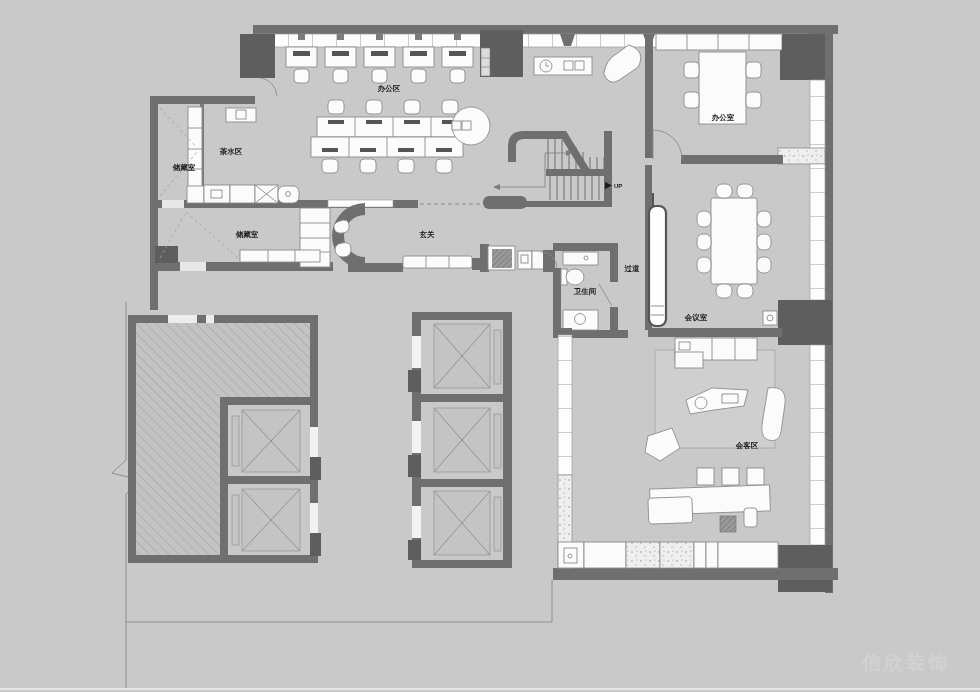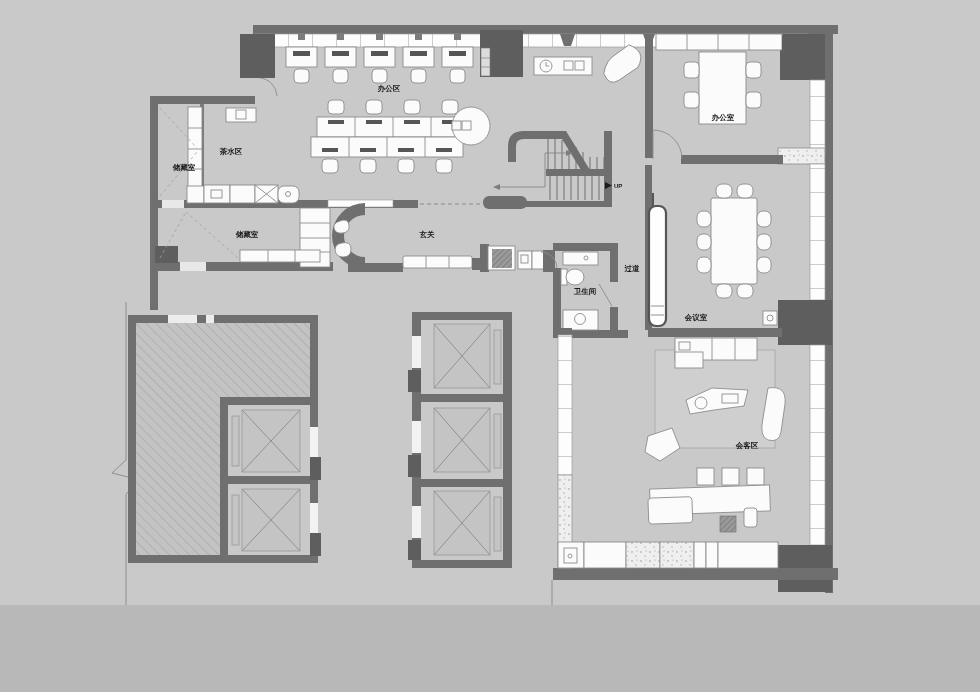--- a/index.html
+++ b/index.html
@@ -1,17 +1,17 @@
 <!DOCTYPE html>
 <html style="--background: #c9c9c9; --wall: #6f6f6f; --column: #5e5e5e; --furniture-fill: #fbfbfb; --furniture-stroke: #8c8c8c; --label-text: #1b1b1b; --watermark-text: #d4d4d4; --rug: #cfcfcf; --hatch-line: #a6a6a6;"><head>
 <meta charset="utf-8">
 <style>
   html,body{margin:0;padding:0;background:#b8b8b8;}
   #canvas{
-    position:relative;width:980px;height:605px;overflow:hidden;
+    position:relative;width:980px;height:692px;overflow:hidden;
     background:var(--background,#c9c9c9);
     font-family:"Liberation Sans","DejaVu Sans",sans-serif;
   }
   svg{position:absolute;left:0;top:0;}
   .wall{fill:var(--wall,#6f6f6f);}
   .col{fill:var(--column,#5e5e5e);}
   .furn{fill:var(--furniture-fill,#fbfbfb);stroke:var(--furniture-stroke,#8c8c8c);stroke-width:.9;}
   .lite{fill:#c4c4c4;stroke:#9a9a9a;stroke-width:.8;}
   .thin{fill:none;stroke:var(--furniture-stroke,#8c8c8c);stroke-width:.9;}
   .tread{stroke:var(--wall,#6f6f6f);stroke-width:1;}

